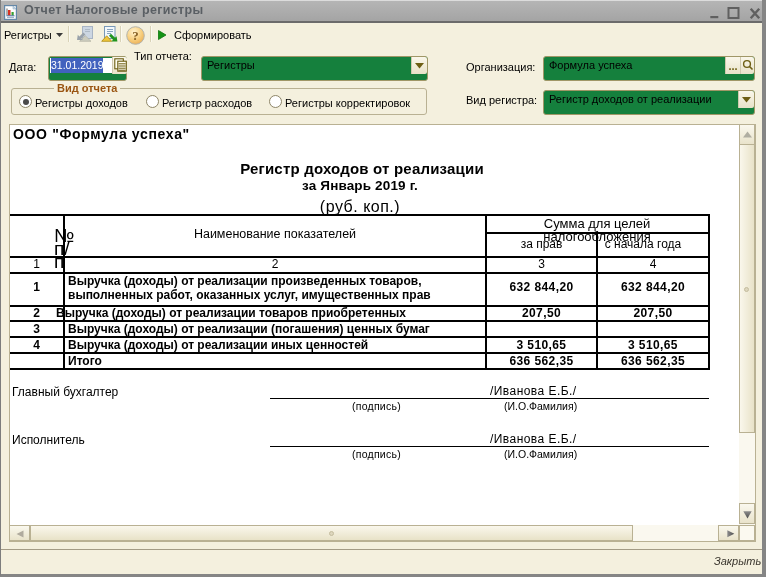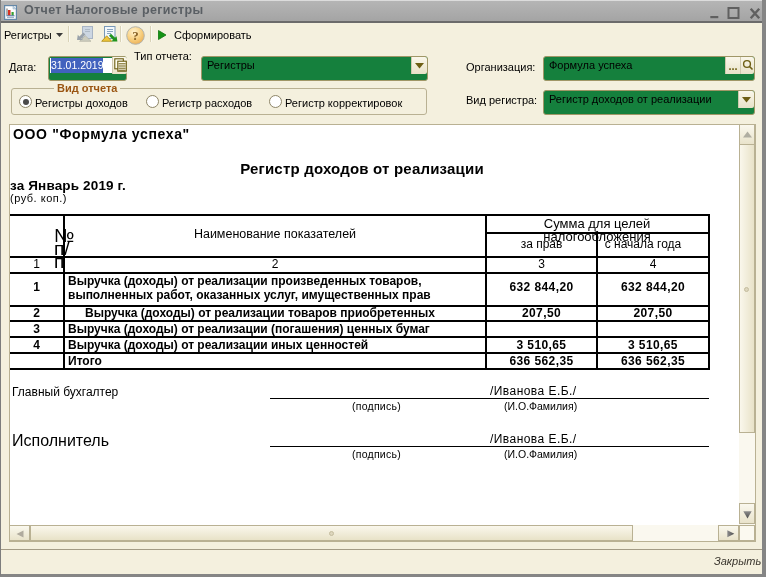--- a/index.html
+++ b/index.html
@@ -137,21 +137,21 @@
 
 <div id="gbox" class="abs"></div>
 <div id="gboxlbl" class="abs">Вид отчета</div>
 <div class="abs radio" style="left:19px;top:95px;">
     <div class="radiodot"></div>
   </div>
 <div class="abs lbl" style="left:35px;top:97px;">Регистры доходов</div>
 <div class="abs radio" style="left:146px;top:95px;"></div>
 <div class="abs lbl" style="left:162px;top:97px;">Регистр расходов</div>
 <div class="abs radio" style="left:269px;top:95px;"></div>
-<div class="abs lbl" style="left:285px;top:97px;">Регистр корректировок</div>
+<div class="abs lbl" style="left:285px;top:97px;">Регистры корректировок</div>
 <div class="abs lbl" style="left:466px;top:94px;">Вид регистра:</div>
 <div class="abs field" style="left:543px;top:90px;width:212px;">
   <div class="abs lbl" style="left:5px;top:2px;">Регистр доходов от реализации</div>
   <div class="abs btnpart" style="right:0px;top:0px;width:16px;height:17px;border-left:1px solid #cfc9ae;border-radius:0 2px 2px 0;">
     <svg width="9" height="6" style="position:absolute;left:3px;top:6px">
         <path d="M0 0 L9 0 L4.5 5.5 Z" fill="#6d5e14"></path>
       </svg>
   </div>
 </div>
 
@@ -197,22 +197,22 @@
           </linearGradient>
         </defs>
         <path d="M0.3 0.3 L7.3 3.8 L0.3 7.3 Z" fill="url(#ag2)"></path>
       </svg>
   </div>
   <div class="abs" style="left:729px;top:400px;width:16px;height:16px;background:#fbf9f0;border:1px solid #b9b193;"></div>
 </div>
 
 <div class="abs rpt" style="left:13px;top:128px;font-size:14px;font-weight:bold;letter-spacing:0.65px;">ООО "Формула успеха"</div>
 <div class="abs rpt" style="left:12px;top:160.5px;width:700px;text-align:center;font-size:15px;font-weight:bold;line-height:15px;letter-spacing:0.2px;">Регистр доходов от реализации</div>
-<div class="abs rpt" style="left:10px;top:178.5px;width:700px;font-size:13.5px;font-weight:bold;line-height:14px;letter-spacing:0.15px;">за Январь 2019 г.</div>
-<div class="abs rpt" style="left:10px;top:193px;width:700px;text-align:left;font-size:11px;line-height:11px;letter-spacing:0.5px;">(руб. коп.)</div>
+<div class="abs rpt" style="left:10px;top:178.5px;width:700px;text-align:center;font-size:13.5px;font-weight:bold;line-height:14px;letter-spacing:0.15px;">за Январь 2019 г.</div>
+<div class="abs rpt" style="left:10px;top:201px;width:700px;text-align:center;font-size:16px;line-height:11px;letter-spacing:0.5px;">(руб. коп.)</div>
 
 <div class="abs tl" style="left:10px;top:214px;width:700px;height:2px;"></div>
 <div class="abs tl" style="left:485px;top:232px;width:225px;height:2px;"></div>
 <div class="abs tl" style="left:10px;top:256px;width:700px;height:2px;"></div>
 <div class="abs tl" style="left:10px;top:272px;width:700px;height:2px;"></div>
 <div class="abs tl" style="left:10px;top:305px;width:700px;height:2px;"></div>
 <div class="abs tl" style="left:10px;top:320px;width:700px;height:2px;"></div>
 <div class="abs tl" style="left:10px;top:336px;width:700px;height:2px;"></div>
 <div class="abs tl" style="left:10px;top:352px;width:700px;height:2px;"></div>
 <div class="abs tl" style="left:10px;top:368px;width:700px;height:2px;"></div>
@@ -229,40 +229,40 @@
 <div class="abs rpt c" style="left:10px;top:258px;width:53px;font-size:12px;">1</div>
 <div class="abs rpt c" style="left:65px;top:258px;width:420px;font-size:12px;">2</div>
 <div class="abs rpt c" style="left:487px;top:258px;width:109px;font-size:12px;">3</div>
 <div class="abs rpt c" style="left:598px;top:258px;width:110px;font-size:12px;">4</div>
 
 <div class="abs rpt b c" style="left:10px;top:281px;width:53px;">1</div>
 <div class="abs rpt b" style="left:68px;top:274px;line-height:14px;">Выручка (доходы) от реализации произведенных товаров,<br>выполненных работ, оказанных услуг, имущественных прав</div>
 <div class="abs rpt b c" style="left:487px;top:281px;width:109px;letter-spacing:0.4px;">632 844,20</div>
 <div class="abs rpt b c" style="left:598px;top:281px;width:110px;letter-spacing:0.4px;">632 844,20</div>
 <div class="abs rpt b c" style="left:10px;top:307px;width:53px;">2</div>
-<div class="abs rpt b" style="left:85px;top:307px;">Выручка (доходы) от реализации товаров приобретенных</div>
+<div class="abs rpt b" style="left:56px;top:307px;">Выручка (доходы) от реализации товаров приобретенных</div>
 <div class="abs rpt b c" style="left:487px;top:307px;width:109px;letter-spacing:0.4px;">207,50</div>
 <div class="abs rpt b c" style="left:598px;top:307px;width:110px;letter-spacing:0.4px;">207,50</div>
 <div class="abs rpt b c" style="left:10px;top:323px;width:53px;">3</div>
 <div class="abs rpt b" style="left:68px;top:323px;">Выручка (доходы) от реализации (погашения) ценных бумаг</div>
 <div class="abs rpt b c" style="left:10px;top:339px;width:53px;">4</div>
 <div class="abs rpt b" style="left:68px;top:339px;">Выручка (доходы) от реализации иных ценностей</div>
 <div class="abs rpt b c" style="left:487px;top:339px;width:109px;letter-spacing:0.4px;">3 510,65</div>
 <div class="abs rpt b c" style="left:598px;top:339px;width:110px;letter-spacing:0.4px;">3 510,65</div>
 <div class="abs rpt b" style="left:68px;top:355px;">Итого</div>
 <div class="abs rpt b c" style="left:487px;top:355px;width:109px;letter-spacing:0.4px;">636 562,35</div>
 <div class="abs rpt b c" style="left:598px;top:355px;width:110px;letter-spacing:0.4px;">636 562,35</div>
 
 <div class="abs rpt" style="left:12px;top:386px;font-size:12px;">Главный бухгалтер</div>
 <div class="abs rpt" style="left:490px;top:385px;font-size:12px;letter-spacing:0.45px;">/Иванова Е.Б./</div>
 <div class="abs" style="left:270px;top:398px;width:439px;height:1px;background:#000;"></div>
 <div class="abs rpt" style="left:352px;top:400px;font-size:10.5px;letter-spacing:0.25px;">(подпись)</div>
 <div class="abs rpt" style="left:504px;top:400px;font-size:10.5px;">(И.О.Фамилия)</div>
 
-<div class="abs rpt" style="left:12px;top:434px;font-size:16px;">Исполнитель</div>
+<div class="abs rpt" style="left:12px;top:434px;font-size:12px;">Исполнитель</div>
 <div class="abs rpt" style="left:490px;top:433px;font-size:12px;letter-spacing:0.45px;">/Иванова Е.Б./</div>
 <div class="abs" style="left:270px;top:446px;width:439px;height:1px;background:#000;"></div>
 <div class="abs rpt" style="left:352px;top:448px;font-size:10.5px;letter-spacing:0.25px;">(подпись)</div>
 <div class="abs rpt" style="left:504px;top:448px;font-size:10.5px;">(И.О.Фамилия)</div>
 
 <div id="botline" class="abs"></div>
 <div id="botpanel" class="abs"></div>
 <div class="abs" style="left:714px;top:555px;font-size:11px;color:#3a362e;font-style:italic;">Закрыть</div>
 <div id="winborder" class="abs"></div>
 

